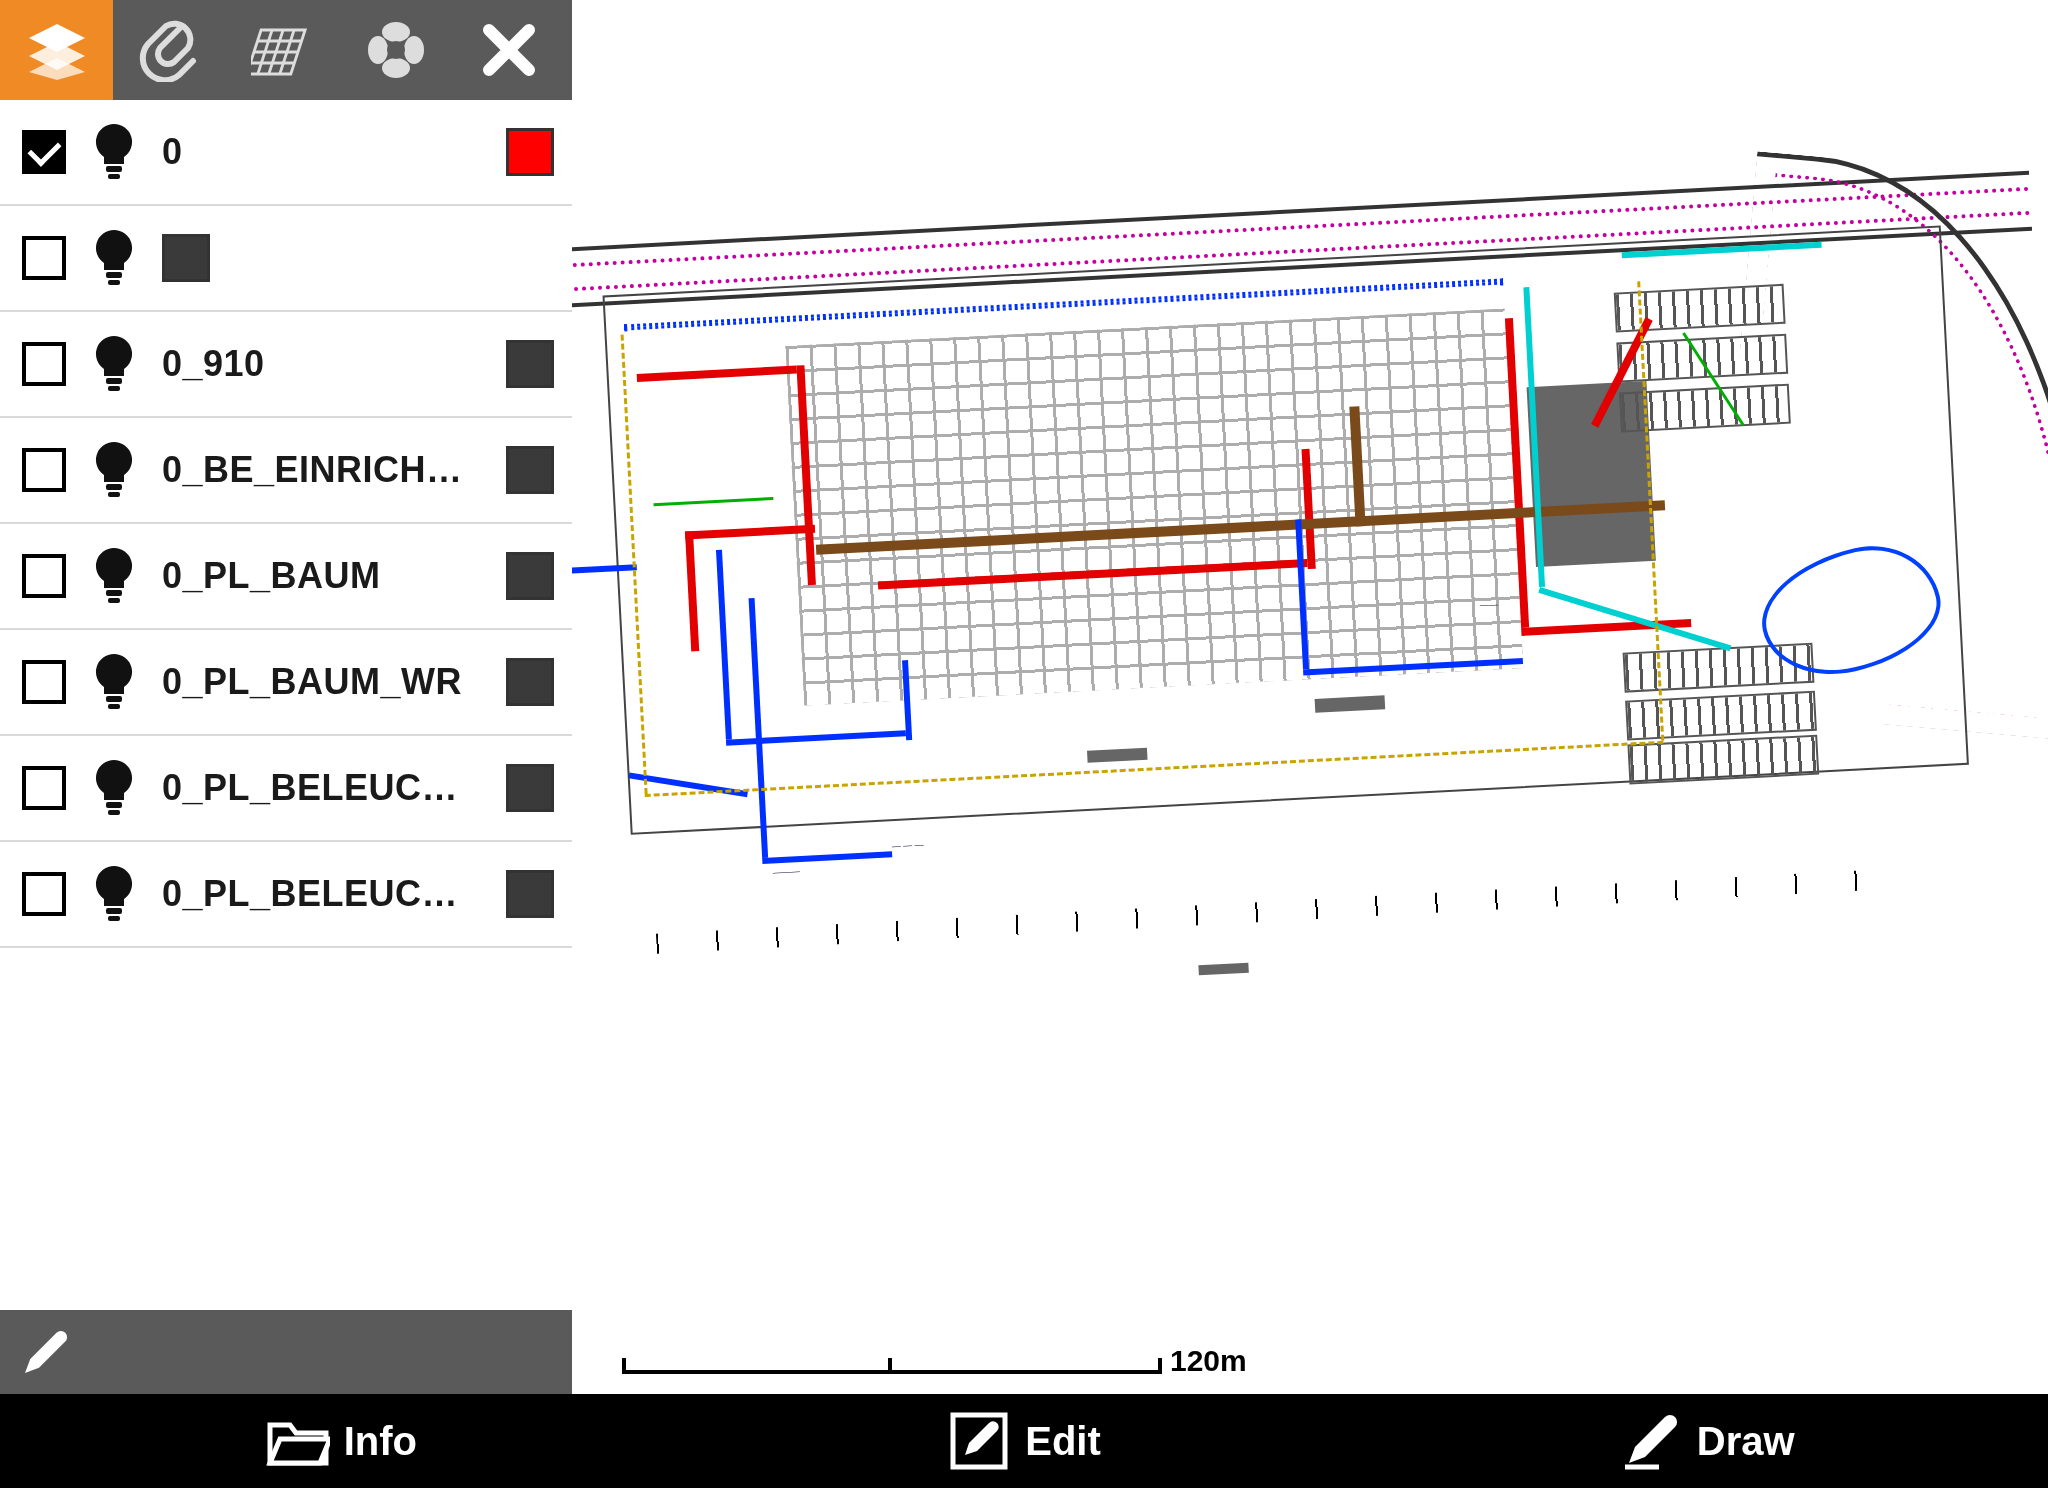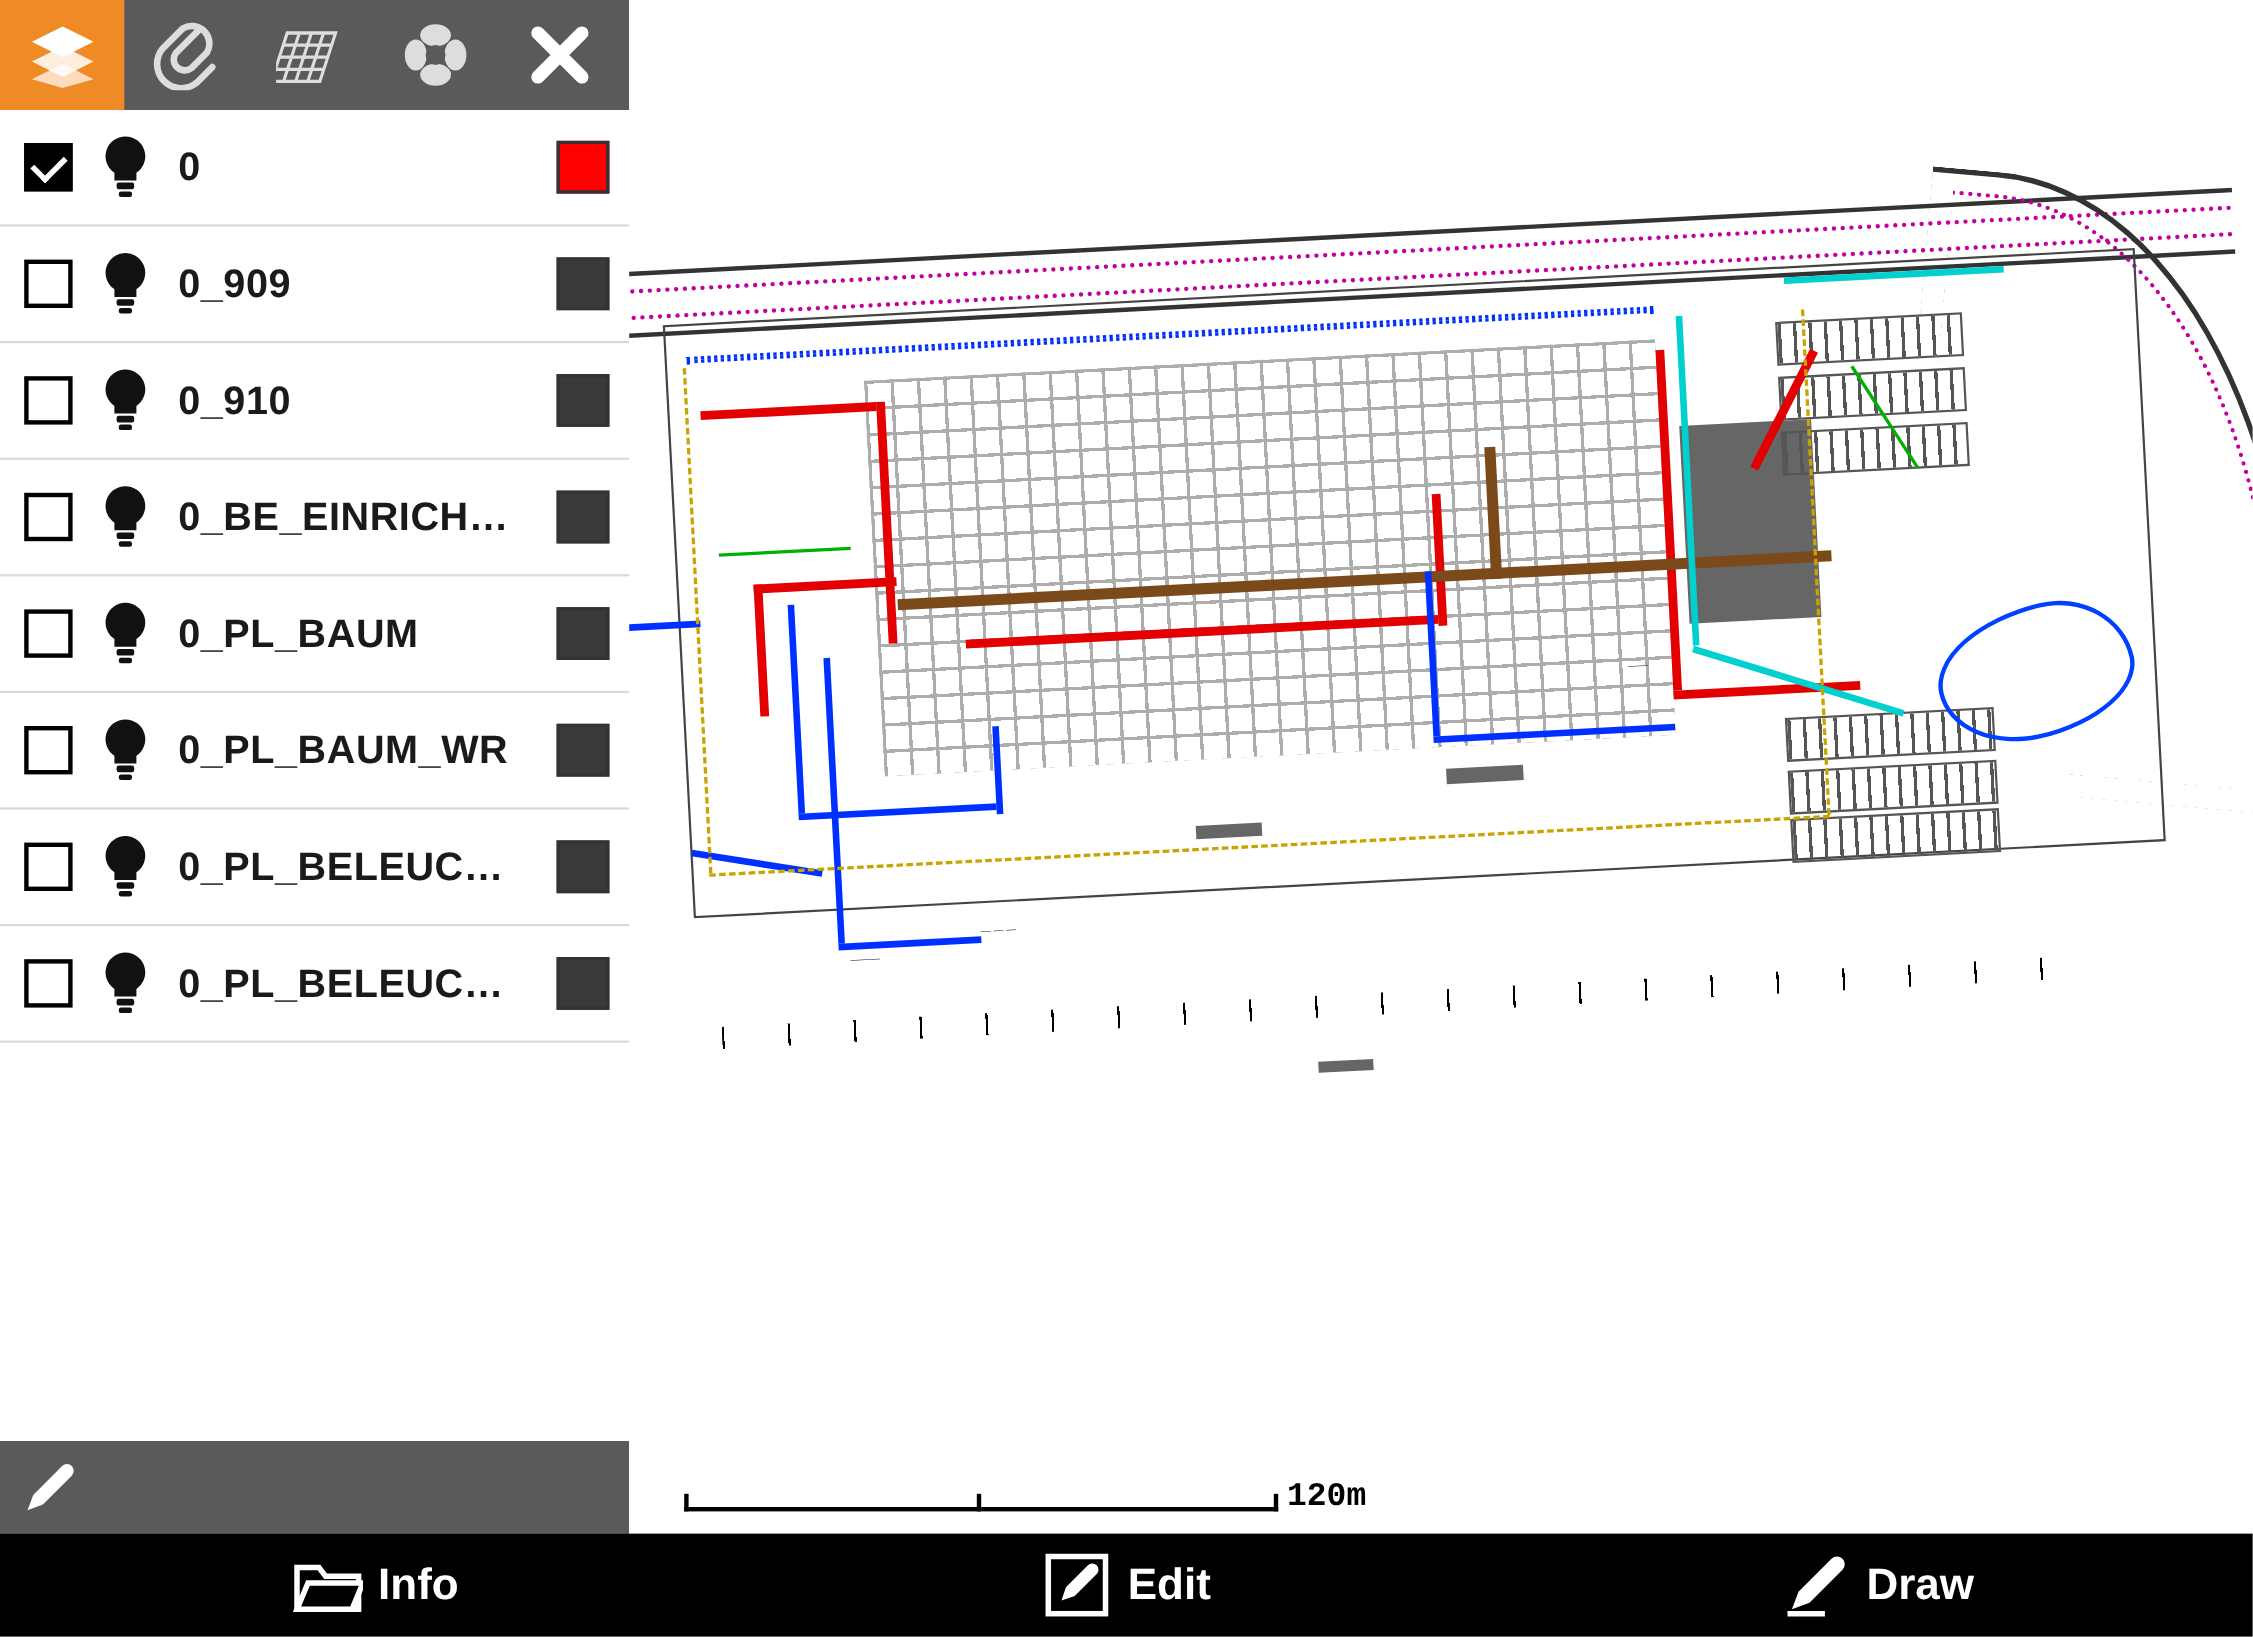--- a/index.html
+++ b/index.html
@@ -98,21 +98,21 @@
 .scale-track {
   height: 16px;
   border: 4px solid #000;
   border-top: none;
   width: 270px;
 }
 .scale-track + .scale-track { border-left: none; }
 .scale-label {
   font-size: 30px; font-weight: 600;
   margin-left: 8px;
-  position: relative; bottom: -4px; font-family: Liberation Mono, monospace;
+  position: relative; bottom: -4px;
 }
 
 .bottom-nav {
   height: 94px;
   background: #000;
   display: flex;
 }
 .nav-item {
   flex: 1;
   display: flex;
@@ -253,21 +253,20 @@
         </div>
         <div class="layer-row">
           <div class="layer-checkbox"></div>
           <div class="layer-bulb">
             <svg viewBox="0 0 48 60">
               <path d="M24 2 a18 18 0 0 1 10 33 l0 7 h-20 l0-7 a18 18 0 0 1 10-33 Z" fill="#111"></path>
               <rect x="16" y="44" width="16" height="6" rx="2" fill="#111"></rect>
               <rect x="18" y="52" width="12" height="5" rx="2" fill="#111"></rect>
             </svg>
           </div>
-          <div class="layer-label">0_909</div>
           <div class="layer-color" style="background: rgb(58, 58, 58);"></div>
         </div>
         <div class="layer-row">
           <div class="layer-checkbox"></div>
           <div class="layer-bulb">
             <svg viewBox="0 0 48 60">
               <path d="M24 2 a18 18 0 0 1 10 33 l0 7 h-20 l0-7 a18 18 0 0 1 10-33 Z" fill="#111"></path>
               <rect x="16" y="44" width="16" height="6" rx="2" fill="#111"></rect>
               <rect x="18" y="52" width="12" height="5" rx="2" fill="#111"></rect>
             </svg>

